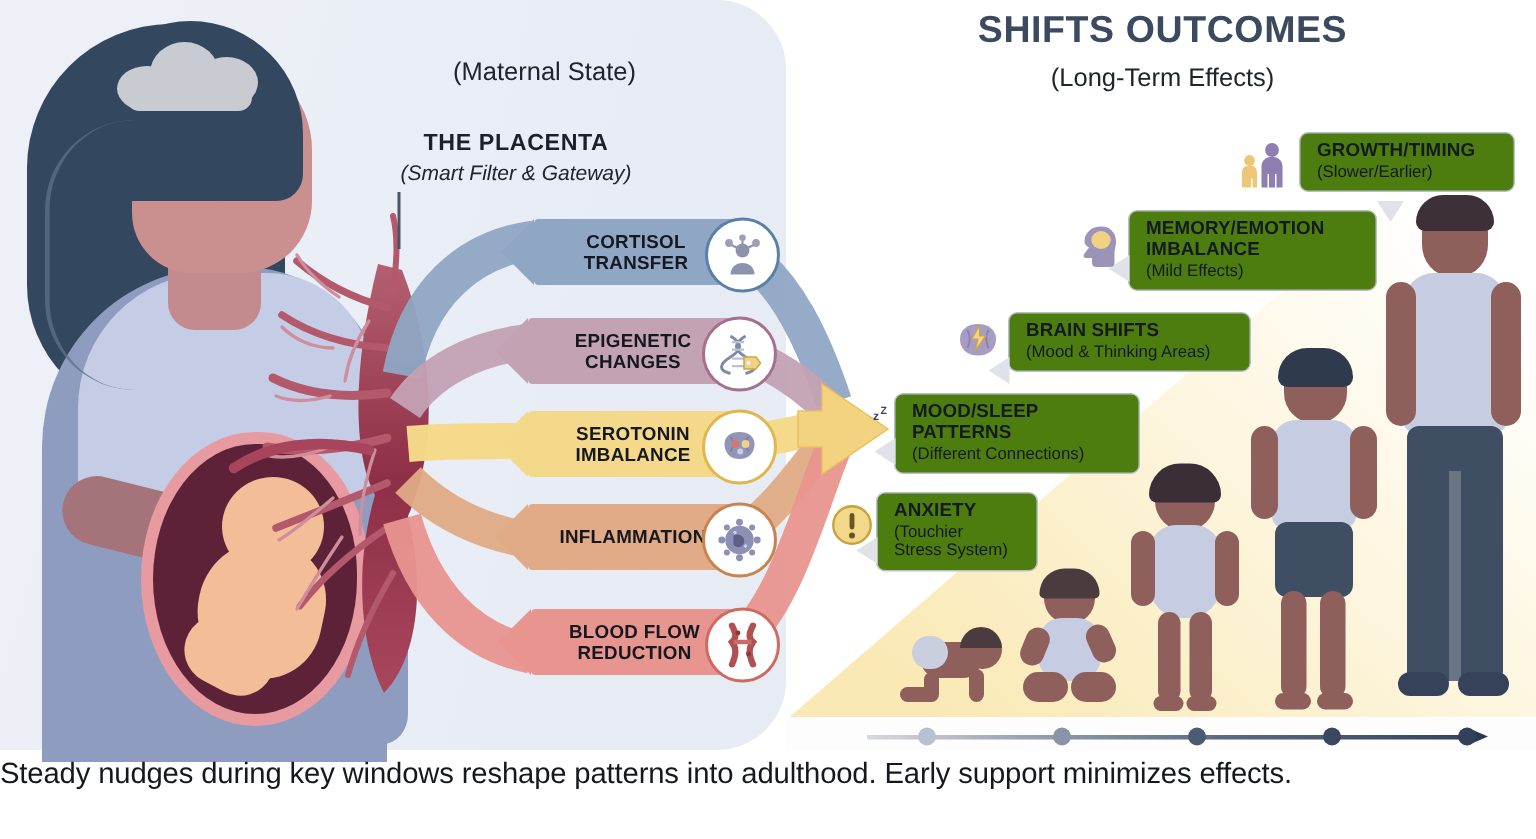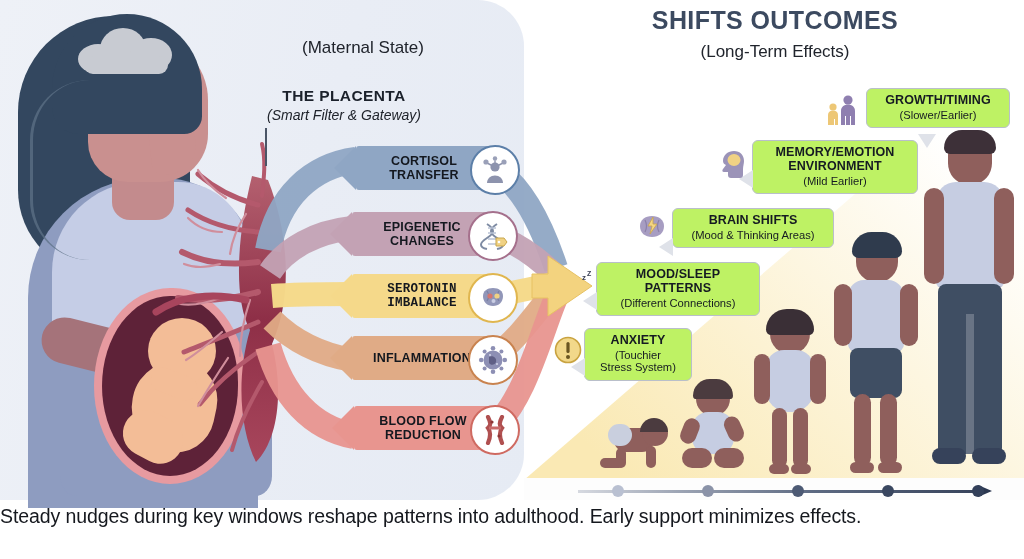--- a/index.html
+++ b/index.html
@@ -71,22 +71,22 @@
   .band span{padding:0 6px;}
   .chev{position:absolute;width:0;height:0;border-top:22px solid transparent;
     border-bottom:22px solid transparent;}
 
   .bandicon{position:absolute;width:46px;height:46px;border-radius:50%;background:#fff;
     display:flex;align-items:center;justify-content:center;}
 
   .curve{position:absolute;left:0;top:0;}
 
   
-  .bubble{position:absolute;background:#bef264;border:1.6px solid #b9bfca;border-radius:6px;
-    padding:5px 11px 6px;text-align:center;color:#151a22;box-sizing:border-box;}
+  .bubble{position:absolute;background:#4d7c0f;border:1.6px solid #b9bfca;border-radius:6px;
+    padding:5px 11px 6px;text-align:left;color:#151a22;box-sizing:border-box;}
   .bubble .t1{font-weight:bold;font-size:12.5px;line-height:1.1;letter-spacing:.1px;}
   .bubble .t2{font-size:11.2px;line-height:1.12;margin-top:1px;}
   .tail{position:absolute;width:0;height:0;}
   .bicon{position:absolute;}
 
   
   .fig{position:absolute;}
 
   .timeline{position:absolute;left:578px;top:484px;width:424px;height:14px;}
   .tl-line{position:absolute;left:0;top:6px;width:404px;height:2.6px;
@@ -243,21 +243,21 @@
               <line x1="10" y1="18" x2="18" y2="18"></line>
               <line x1="10" y1="23" x2="18" y2="23"></line>
             </g>
             <path d="M18 17l8 0 3 4-3 4-8 0z" fill="#f0d284" stroke="#c9a74c" stroke-width="1"></path>
             <circle cx="21" cy="21" r="1.3" fill="#fff"></circle>
           </svg>
         </div>
       </div>
       <div>
         <div class="chev" style="left: 330px; top: 274px; border-right: 22px solid rgb(245, 217, 138);"></div>
-        <div class="band" style="left: 352px; top: 274px; width: 140px; background: rgb(245, 217, 138); font-family: Liberation Mono, monospace;">
+        <div class="band" style="left: 352px; top: 274px; width: 140px; background: rgb(245, 217, 138);">
           <span>SEROTONIN<br>IMBALANCE</span>
         </div>
         <div class="bandicon" style="left: 468px; top: 273px; border: 2.6px solid rgb(224, 182, 79);">
           <svg width="30" height="30" viewBox="0 0 30 30">
             <path d="M5 13c0-5 4-8 10-8s10 3 10 8c0 6-4 10-10 10S5 19 5 13z" fill="#9196b8"></path>
             <path d="M9 8c2 3 2 7 0 10M21 8c-2 3-2 7 0 10" stroke="#7a7fa3" stroke-width="1.2" fill="none"></path>
             <circle cx="12" cy="13" r="2.6" fill="#d4766f"></circle>
             <circle cx="19" cy="13" r="2.6" fill="#f0d284"></circle>
             <circle cx="15.5" cy="18" r="2" fill="#c9cde3"></circle>
           </svg>
@@ -396,22 +396,22 @@
         </div>
         <div class="tail" style="left: 659px; top: 238px; border-top: 9px solid transparent; border-bottom: 9px solid transparent; border-right: 14px solid rgb(223, 226, 233);"></div>
         <div class="bicon" style="left: 636px; top: 212px;"><svg width="32" height="30" viewBox="0 0 32 30">
             <path d="M4 14c0-6 5-10 12-10s12 4 12 10c0 7-5 11-12 11S4 21 4 14z" fill="#a79dc2"></path>
             <path d="M9 8c2 4 2 8 0 12M23 8c-2 4-2 8 0 12" stroke="#8b80a8" stroke-width="1.2" fill="none"></path>
             <path d="M17 5l-5 9h4l-2 8 7-10h-4z" fill="#f3d583" stroke="#c9a54a" stroke-width=".8"></path>
           </svg></div>
       </div>
       <div>
         <div class="bubble" style="left: 752px; top: 140px; width: 166px;">
-          <div class="t1">MEMORY/EMOTION ENVIRONMENT</div>
-          <div class="t2">(Mild Earlier)</div>
+          <div class="t1">MEMORY/EMOTION IMBALANCE</div>
+          <div class="t2">(Mild Effects)</div>
         </div>
         <div class="tail" style="left: 739px; top: 170px; border-top: 9px solid transparent; border-bottom: 9px solid transparent; border-right: 14px solid rgb(223, 226, 233);"></div>
         <div class="bicon" style="left: 716px; top: 148px;"><svg width="32" height="32" viewBox="0 0 32 32">
             <path d="M7 13c0-6 5-10 11-10s10 4 10 10c0 3-1 5-1 8v6c0 2-1 3-3 3h-9c-2 0-3-1-3-3v-3H8c-2 0-2-2-1-3l3-4c-2-1-3-2-3-4z" fill="#9b93b8"></path>
             <ellipse cx="18" cy="12" rx="6.5" ry="6" fill="#f0d284"></ellipse>
           </svg></div>
       </div>
       <div>
         <div class="bubble" style="left: 866px; top: 88px; width: 144px;">
           <div class="t1">GROWTH/TIMING</div>

